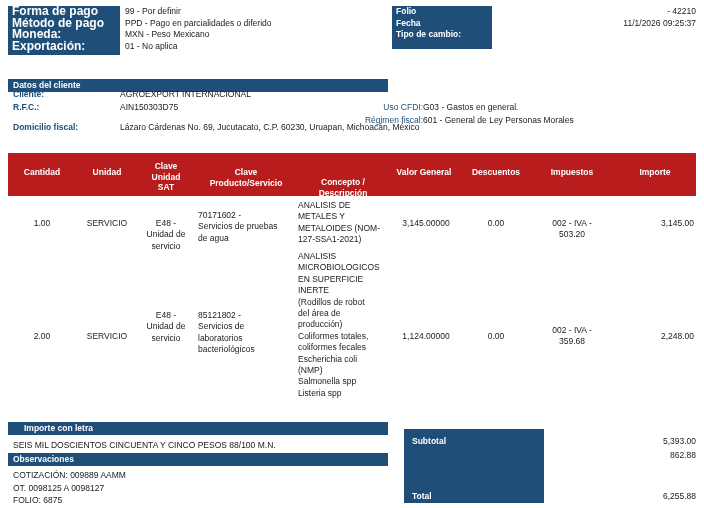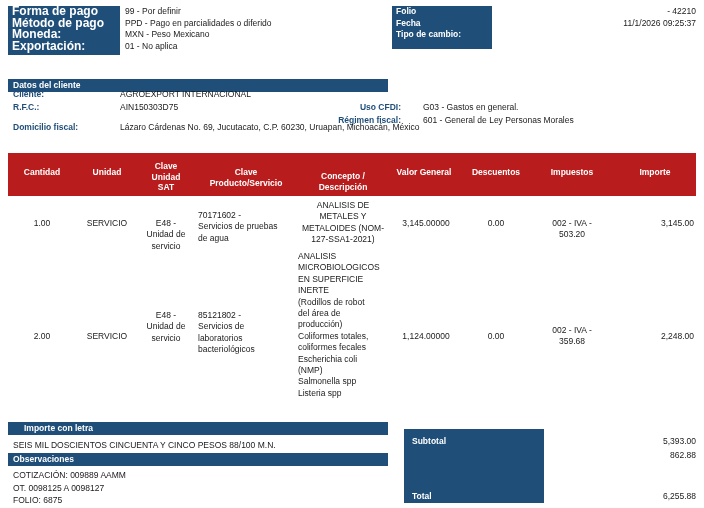--- a/index.html
+++ b/index.html
@@ -118,26 +118,26 @@
     color: #1f4e79;
     font-weight: bold;
   }
   .c-val {
     position: absolute;
     left: 107px;
     top: 0;
   }
   .c-lbl2 {
     position: absolute;
-    left: 296px;
+    left: 318px;
     top: 0;
     width: 92px;
     text-align: right;
     color: #1f4e79;
-    font-weight: bold;
+    font-weight: normal;
   }
   .c-val2 {
     position: absolute;
     left: 410px;
     top: 0;
   }
   .dom-row {
     position: absolute;
     left: 13px;
     top: 122px;
@@ -321,40 +321,40 @@
   </div>
 
   <div class="thead">
     <div class="th" style="left:0px;  width:68px; top:14px;">Cantidad</div>
     <div class="th" style="left:68px; width:62px; top:14px;">Unidad</div>
     <div class="th" style="left:130px;width:56px; top:8px; white-space:pre-line;">Clave
 Unidad
 SAT</div>
     <div class="th" style="left:186px;width:104px;top:14px;white-space:pre-line;">Clave
 Producto/Servicio</div>
-    <div class="th" style="left:290px;width:90px; top:18px;white-space:pre-line;">Concepto /
+    <div class="th" style="left:290px;width:90px; top:24px;white-space:pre-line;">Concepto /
 Descripción</div>
     <div class="th" style="left:380px;width:72px; top:14px;">Valor General</div>
     <div class="th" style="left:452px;width:72px; top:14px;">Descuentos</div>
     <div class="th" style="left:524px;width:80px; top:14px;">Impuestos</div>
     <div class="th" style="left:608px;width:78px; top:14px;">Importe</div>
   </div>
 
   <div class="items">
 
     <div>
       <div class="cell ta-c" style="left:0px;  width:68px; top:18px;">1.00</div>
       <div class="cell ta-c" style="left:68px; width:62px; top:18px;">SERVICIO</div>
       <div class="cell ta-c" style="left:130px;width:56px; top:18px; white-space:pre-line;">E48 -
 Unidad de
 servicio</div>
       <div class="cell ta-l" style="left:190px;width:100px;top:10px; white-space:pre-line;">70171602 -
 Servicios de pruebas
 de agua</div>
-      <div class="cell ta-l" style="left:290px;width:90px; top:0px;  white-space:pre-line;text-align:center;">ANALISIS DE
+      <div class="cell ta-l" style="left:290px;width:90px; top:0px;  white-space:pre-line;">ANALISIS DE
 METALES Y
 METALOIDES (NOM-
 127-SSA1-2021)</div>
       <div class="cell ta-c" style="left:380px;width:76px; top:18px;">3,145.00000</div>
       <div class="cell ta-c" style="left:452px;width:72px; top:18px;">0.00</div>
       <div class="cell ta-c" style="left:524px;width:80px; top:18px; white-space:pre-line;">002 - IVA -
 503.20</div>
       <div class="cell ta-r" style="left:600px;width:86px; top:18px;">3,145.00</div>
     </div>
 

